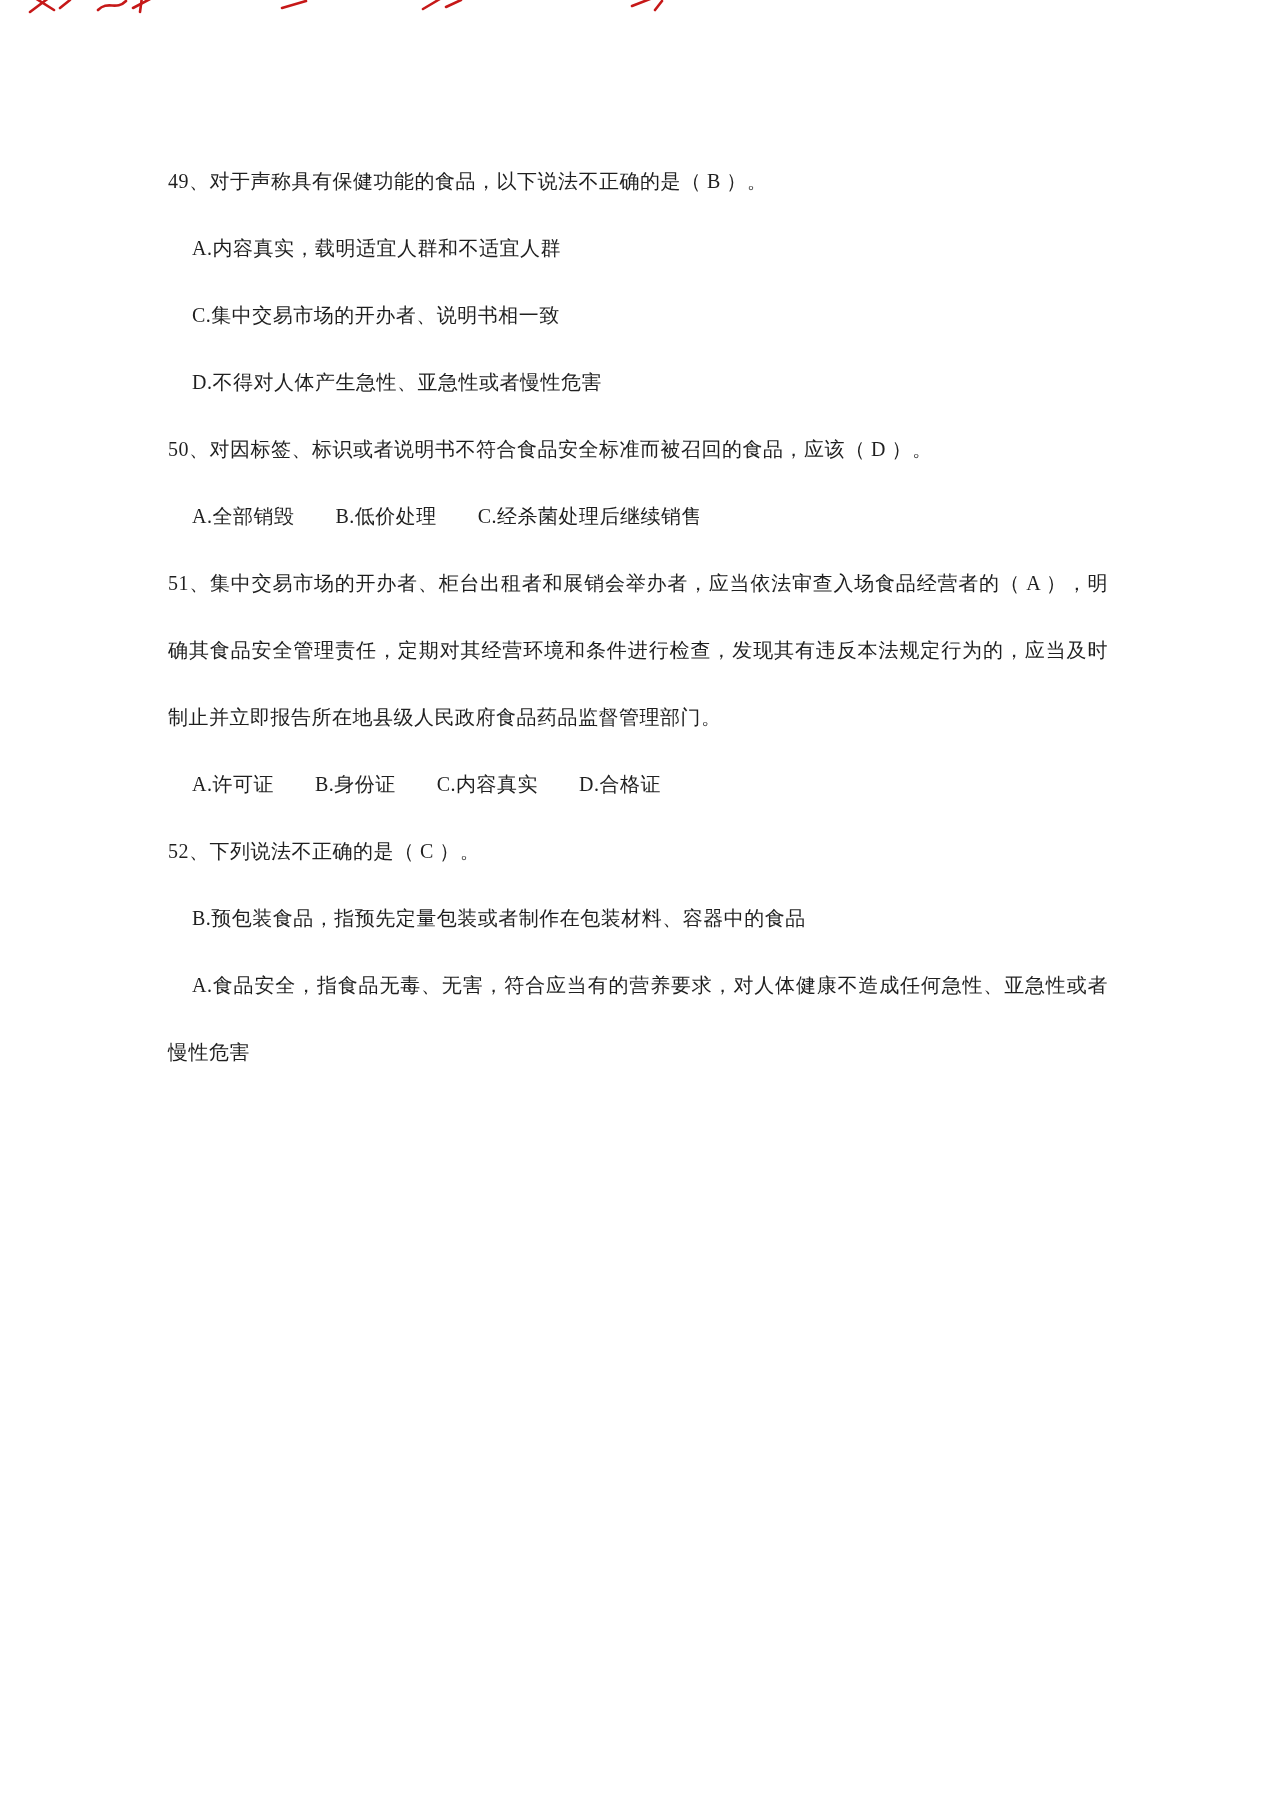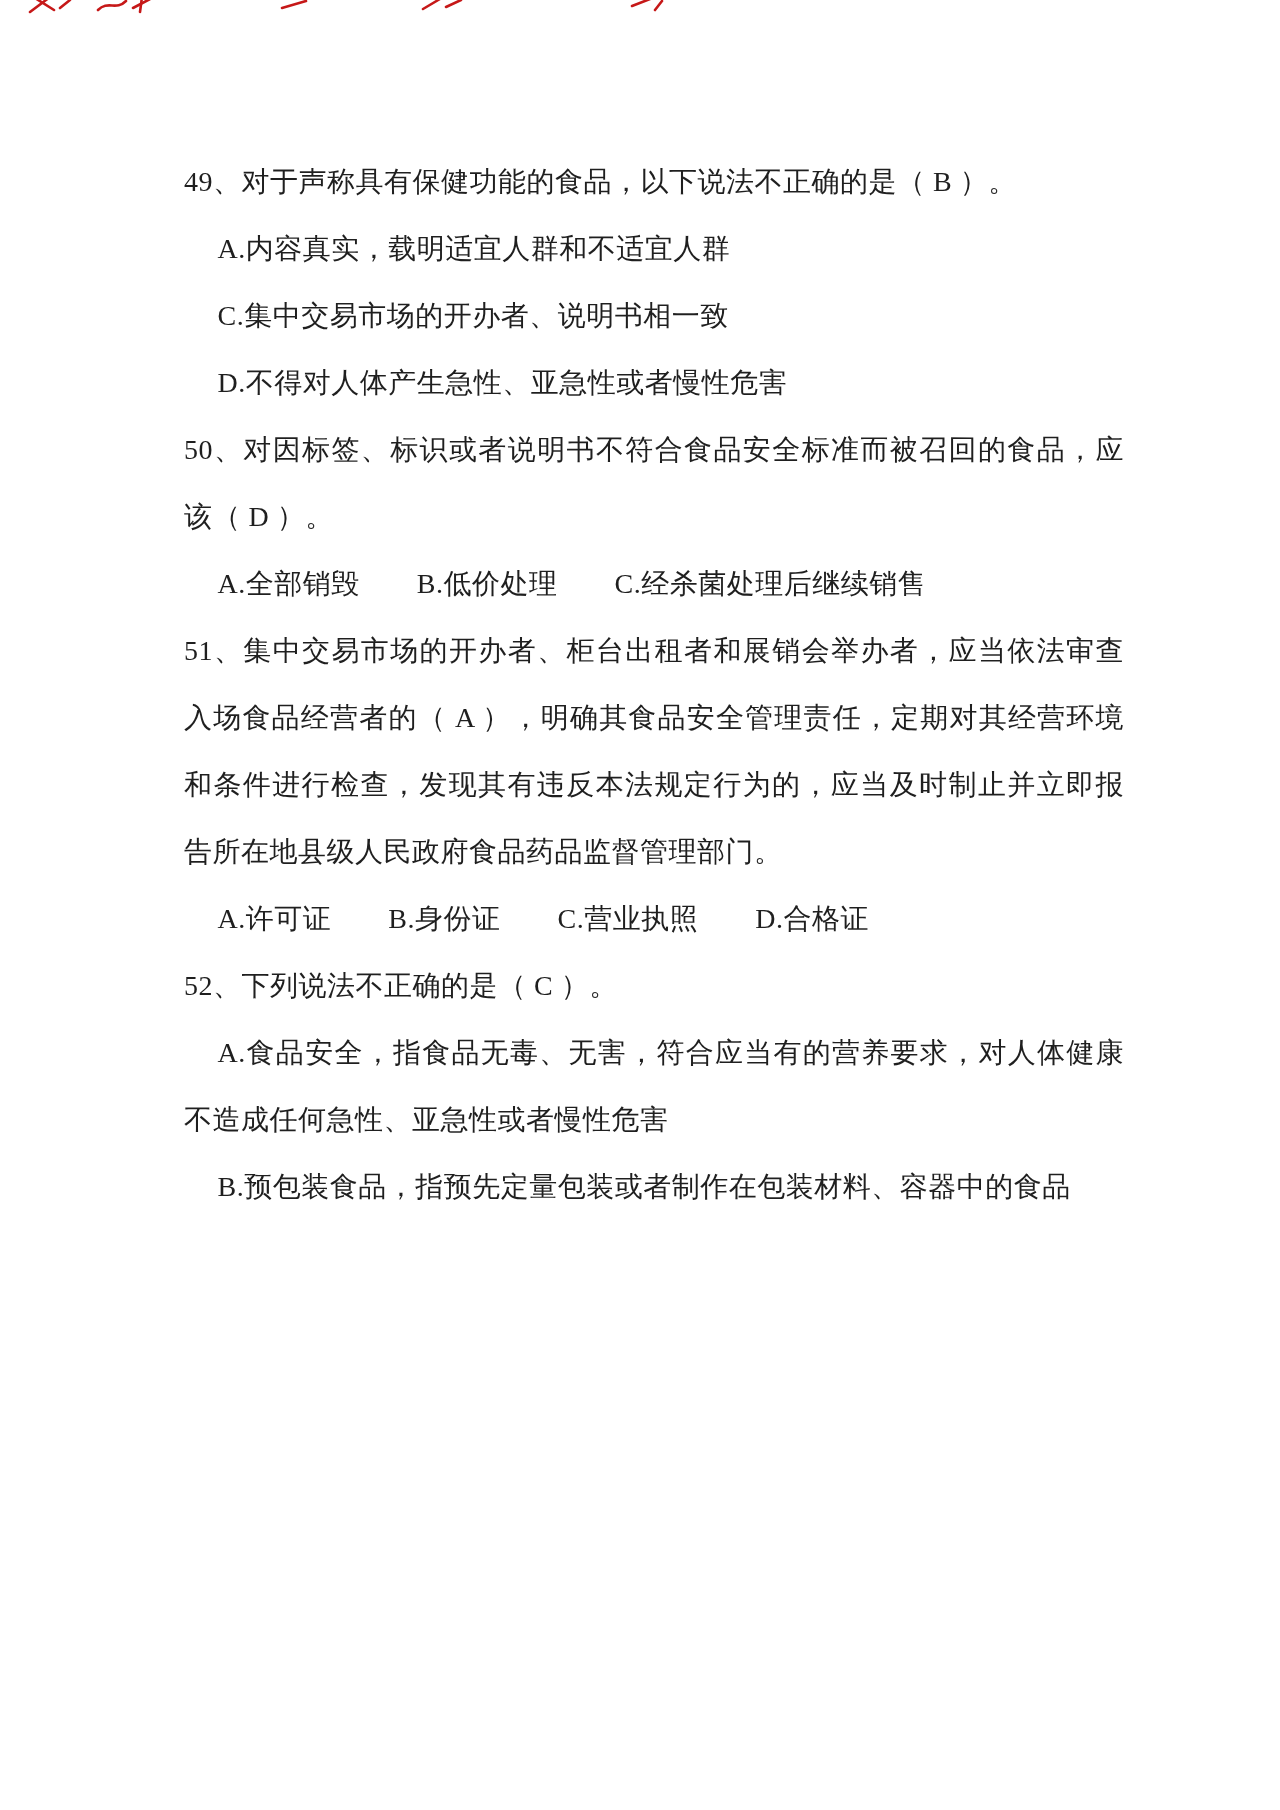--- a/index.html
+++ b/index.html
@@ -20,24 +20,24 @@
     position: absolute;
     top: -4px;
     left: 0;
     width: 1280px;
     height: 22px;
     pointer-events: none;
   }
   .content {
     position: absolute;
     top: 0;
-    left: 184px;
+    left: 168px;
     width: 940px;
     padding-top: 148px;
-    font-size: 28px;
+    font-size: 20px;
     line-height: 67px;
     text-align: justify;
     text-align-last: left;
     letter-spacing: 0.5px;
   }
   .content p {
     margin: 0;
     padding: 0;
   }
   p.stem {
@@ -72,20 +72,20 @@
 
     <p class="stem">49、对于声称具有保健功能的食品，以下说法不正确的是（ B ）。</p>
     <p class="option">A.内容真实，载明适宜人群和不适宜人群</p>
     <p class="option">C.集中交易市场的开办者、说明书相一致</p>
     <p class="option">D.不得对人体产生急性、亚急性或者慢性危害</p>
 
     <p class="stem">50、对因标签、标识或者说明书不符合食品安全标准而被召回的食品，应该（ D ）。</p>
     <p class="option">A.全部销毁　　B.低价处理　　C.经杀菌处理后继续销售</p>
 
     <p class="stem">51、集中交易市场的开办者、柜台出租者和展销会举办者，应当依法审查入场食品经营者的（ A ），明确其食品安全管理责任，定期对其经营环境和条件进行检查，发现其有违反本法规定行为的，应当及时制止并立即报告所在地县级人民政府食品药品监督管理部门。</p>
-    <p class="option">A.许可证　　B.身份证　　C.营业执照　　D.合格证</p>
+    <p class="option">A.许可证　　B.身份证　　C.内容真实　　D.合格证</p>
 
     <p class="stem">52、下列说法不正确的是（ C ）。</p>
+    <p class="option">B.预包装食品，指预先定量包装或者制作在包装材料、容器中的食品</p>
     <p class="option">A.食品安全，指食品无毒、无害，符合应当有的营养要求，对人体健康不造成任何急性、亚急性或者慢性危害</p>
-    <p class="option">B.预包装食品，指预先定量包装或者制作在包装材料、容器中的食品</p>
 
   </div>
 </div>
 
 </body></html>

